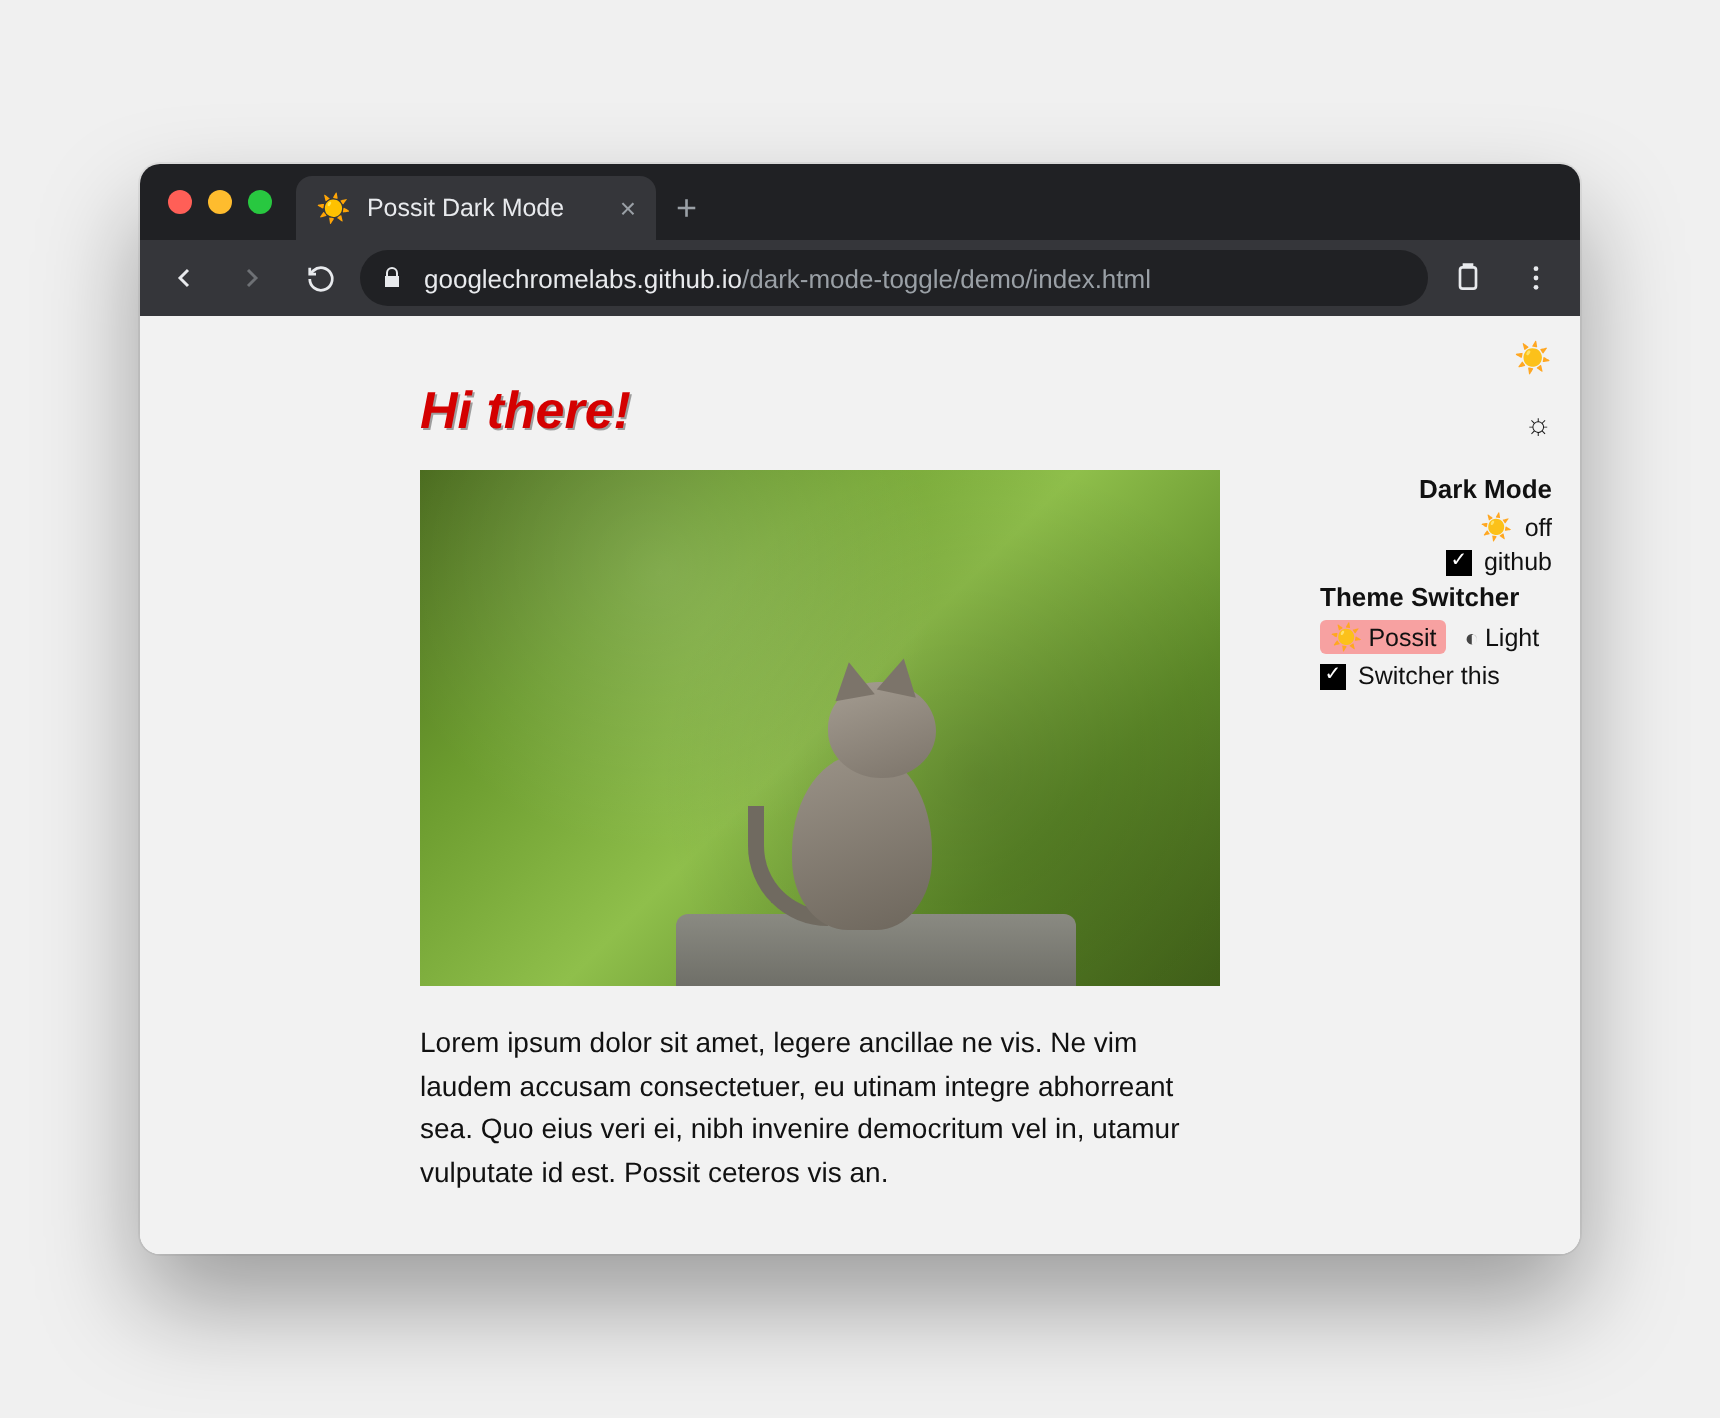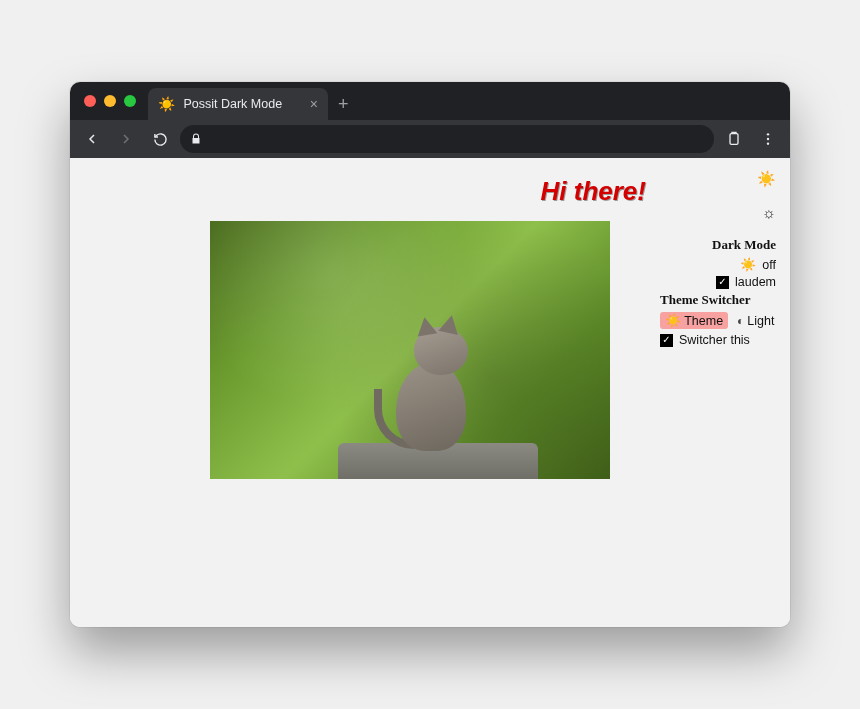--- a/index.html
+++ b/index.html
@@ -104,22 +104,21 @@
 
   
   .viewport {
     flex: 1;
     background: #f2f2f2;
     display: flex;
     overflow: hidden;
   }
   .main {
     flex: 1;
-    padding: 18px 14px 10px 140px;
-    text-align: right;
+    padding: 32px 14px 10px 140px;
   }
   .main h1 {
     font-family: "Arial Black", Arial, sans-serif;
     font-weight: 900;
     color: #d40000;
     font-size: 26px;
     font-style: italic;
     text-shadow: 1px 1px 0 rgba(0,0,0,0.35);
     margin-bottom: 14px;
   }
@@ -183,21 +182,21 @@
     padding: 12px 14px 0 0;
     font-size: 12.5px;
     color: #111;
   }
   .side .topicons{
     text-align:right;
     margin-bottom:12px;
   }
   .side .topicons div{margin-bottom:16px;font-size:15px;cursor:pointer;}
   .side h4{
-    font-size:13px;font-weight:700;text-align:right;margin:6px 0 4px;font-family:Liberation Serif, serif;
+    font-size:13px;font-weight:700;text-align:right;margin:6px 0 4px;
   }
   .side h4.left{text-align:left;}
   .row{display:flex;align-items:center;gap:6px;margin:3px 0;justify-content:flex-start;}
   .row.right{justify-content:flex-end;}
   .row label{cursor:pointer;}
   .sunico{color:#f5a623;font-size:13px;}
   .cb{
     width:13px;height:13px;border:1.5px solid #000;display:inline-flex;
     align-items:center;justify-content:center;font-size:10px;background:#fff;cursor:pointer;
     line-height:1;
@@ -249,20 +248,23 @@
         <svg width="15" height="15" viewBox="0 0 24 24" fill="none" stroke="currentColor" stroke-width="2.2">
             <path d="M3 12a9 9 0 1 0 3-6.7L3 8"></path>
             <path d="M3 3v5h5"></path>
           </svg>
       </div>
       <div class="omnibox">
         <span class="lock">
           <svg width="12" height="12" viewBox="0 0 24 24" fill="currentColor">
               <path d="M6 10V7a6 6 0 1 1 12 0v3h1v11H5V10h1zm2 0h8V7a4 4 0 1 0-8 0v3z"></path>
             </svg>
+        </span>
+        <span>
+          <span class="host">googlechromelabs.github.io</span><span>/dark-mode-toggle/demo/index.html</span>
         </span>
       </div>
       <div class="clip">
         <svg width="16" height="16" viewBox="0 0 24 24" fill="none" stroke="currentColor" stroke-width="2">
             <rect x="6" y="4" width="12" height="16" rx="2"></rect>
             <path d="M9 4V2h6v2"></path>
           </svg>
       </div>
       <div class="kebab">
         <svg width="16" height="16" viewBox="0 0 24 24" fill="currentColor">
@@ -280,43 +282,44 @@
       <div class="hero" title="Grey tabby kitten sitting on a rock in front of green foliage">
         <div class="kitten">
           <div class="rock"></div>
           <div class="tail"></div>
           <div class="body"></div>
           <div class="head"></div>
           <div class="ear1"></div>
           <div class="ear2"></div>
         </div>
       </div>
+      <p class="para">Lorem ipsum dolor sit amet, legere ancillae ne vis. Ne vim laudem accusam consectetuer, eu utinam integre abhorreant sea. Quo eius veri ei, nibh invenire democritum vel in, utamur vulputate id est. Possit ceteros vis an.</p>
     </div>
 
     <div class="side">
       <div class="topicons">
         <div>☀️</div>
         <div>☼</div>
       </div>
 
       <h4>Dark Mode</h4>
       <div class="row right">
         <span class="sunico">☀️</span>
         <label>off</label>
       </div>
       <div class="row right">
         <span class="cb checked">✓</span>
-        <label>laudem</label>
+        <label>github</label>
       </div>
 
       <h4 class="left" style="margin-top:2px">Theme Switcher</h4>
       <div class="seg">
         <div class="opt sel">
           <span class="sunico">☀️</span>
-          <span>Theme</span>
+          <span>Possit</span>
         </div>
         <div class="opt">
           <span class="moonico">◐</span>
           <span>Light</span>
         </div>
       </div>
       <div class="row">
         <span class="cb checked">✓</span>
         <label>Switcher this</label>
       </div>

